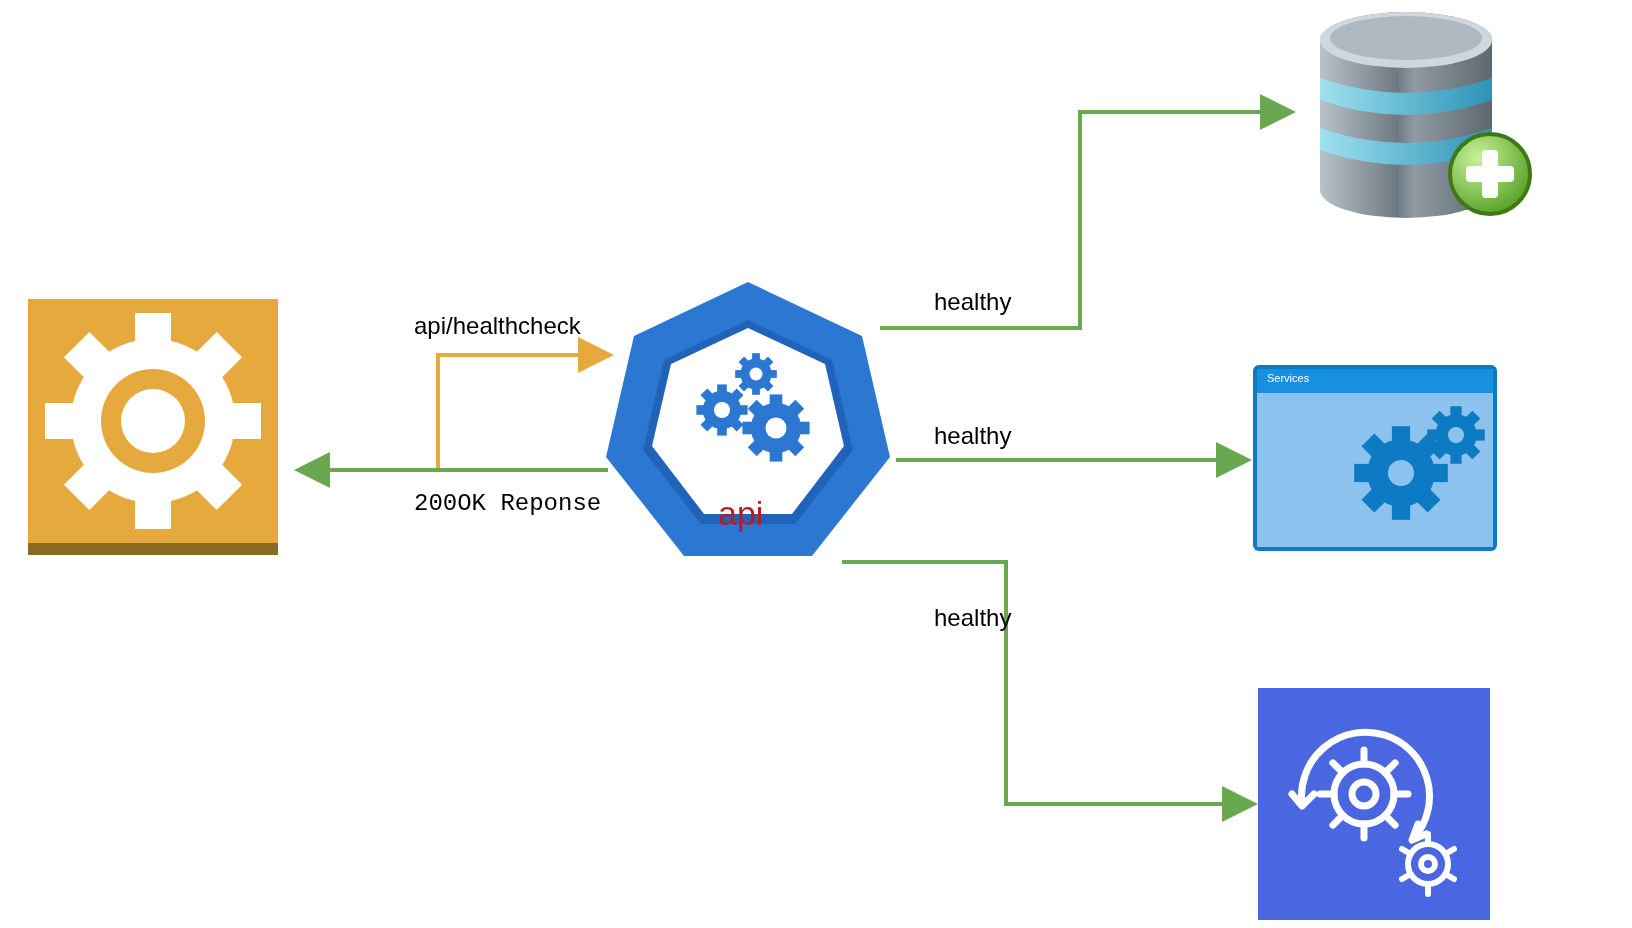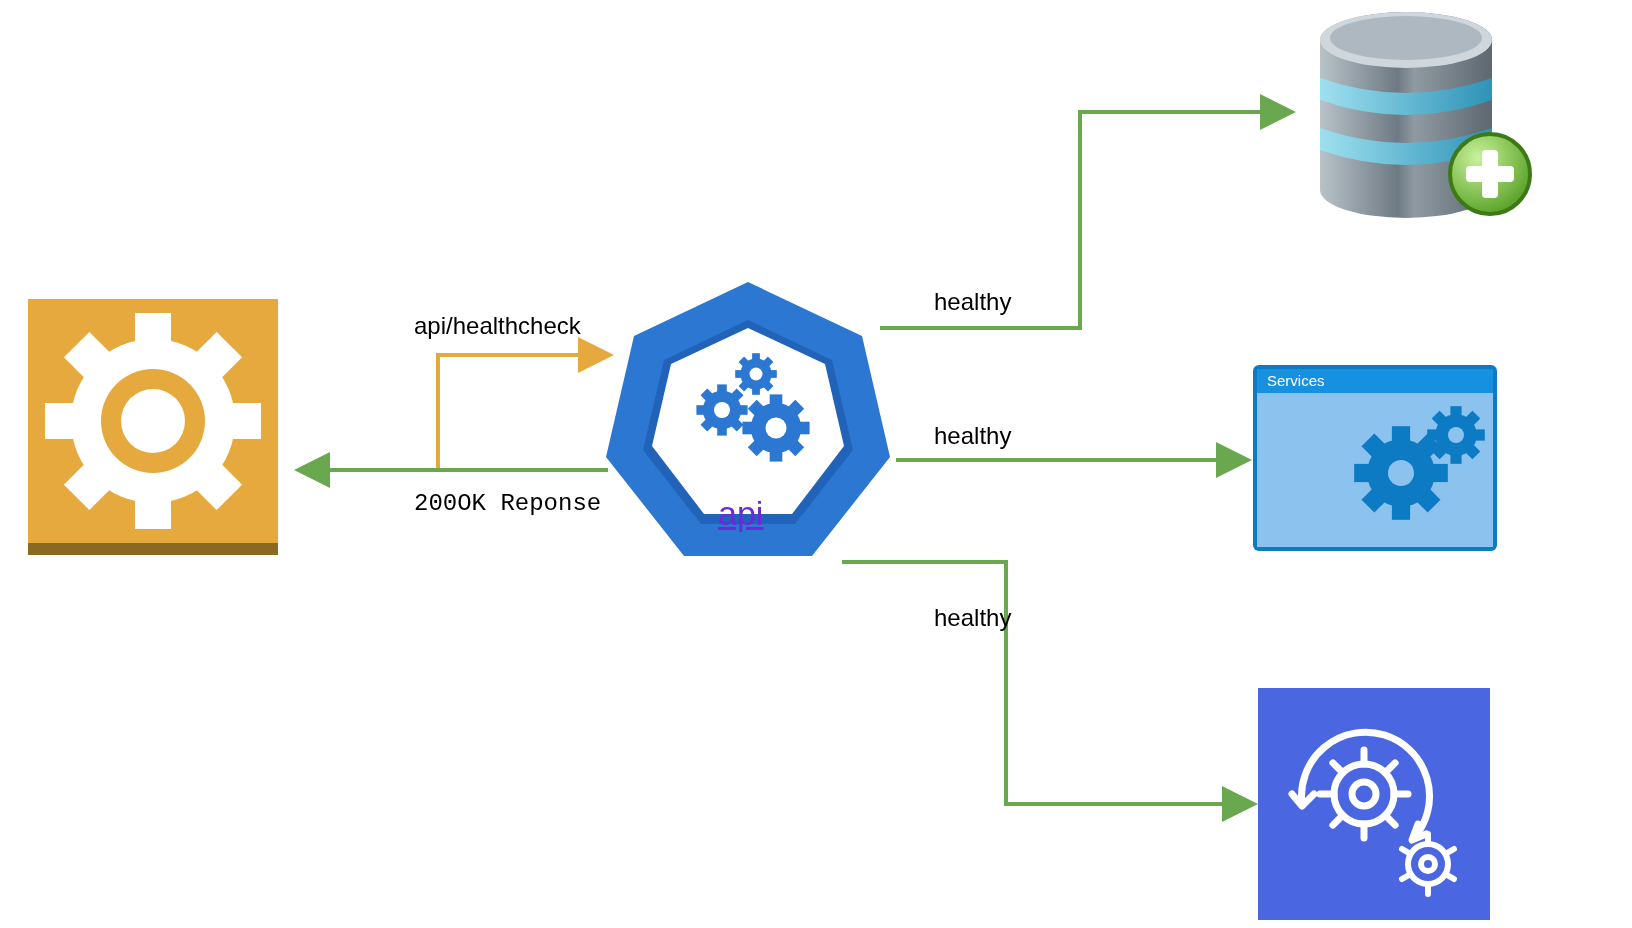--- a/index.html
+++ b/index.html
@@ -89,21 +89,21 @@
         <rect x="-6" y="-32" width="12" height="12" transform="rotate(180)"></rect>
         <rect x="-6" y="-32" width="12" height="12" transform="rotate(225)"></rect>
         <rect x="-6" y="-32" width="12" height="12" transform="rotate(270)"></rect>
         <rect x="-6" y="-32" width="12" height="12" transform="rotate(315)"></rect>
       </g>
       <circle r="24"></circle>
       <circle r="10" fill="#ffffff"></circle>
     </g>
   </g>
 </svg>
-<div class="label" style="left:114px; top:220px; font-size:34px; color:#6d28d9;text-decoration:underline;">api</div>
+<div class="label" style="left:114px; top:220px; font-size:34px; color:#b91c1c;">api</div>
 </div>
 
 <div class="node" style="left:1296px; top:0px; width:240px; height:230px;">
 <svg viewBox="0 0 240 230" width="240" height="230">
   <defs>
     <linearGradient id="dbg" x1="0" x2="1">
       <stop offset="0" stop-color="#b8c2c9"></stop>
       <stop offset="0.45" stop-color="#6e7a83"></stop>
       <stop offset="0.55" stop-color="#8f9aa3"></stop>
       <stop offset="1" stop-color="#5d676f"></stop>
@@ -167,21 +167,21 @@
         <rect x="-7" y="-36" width="14" height="14" transform="rotate(180)"></rect>
         <rect x="-7" y="-36" width="14" height="14" transform="rotate(225)"></rect>
         <rect x="-7" y="-36" width="14" height="14" transform="rotate(270)"></rect>
         <rect x="-7" y="-36" width="14" height="14" transform="rotate(315)"></rect>
       </g>
       <circle r="26"></circle>
       <circle r="10" fill="#8cc2ee"></circle>
     </g>
   </g>
 </svg>
-<div class="label" style="left:16px; top:9px; font-size:15px; color:#fff;">Services</div>
+<div class="label" style="left:16px; top:9px; font-size:11px; color:#fff;">Services</div>
 </div>
 
 <div class="node" style="left:1258px; top:688px; width:232px; height:232px;">
 <svg viewBox="0 0 232 232" width="232" height="232">
   <rect x="0" y="0" width="232" height="232" fill="#4a66e0"></rect>
   <g stroke="#ffffff" stroke-width="7" fill="none" transform="translate(106,106)">
 
     <path d="M -62 10 A 64 64 0 1 1 50 44"></path>
 
     <polyline points="-72,0 -62,12 -50,0" stroke-linecap="round" stroke-linejoin="round"></polyline>

